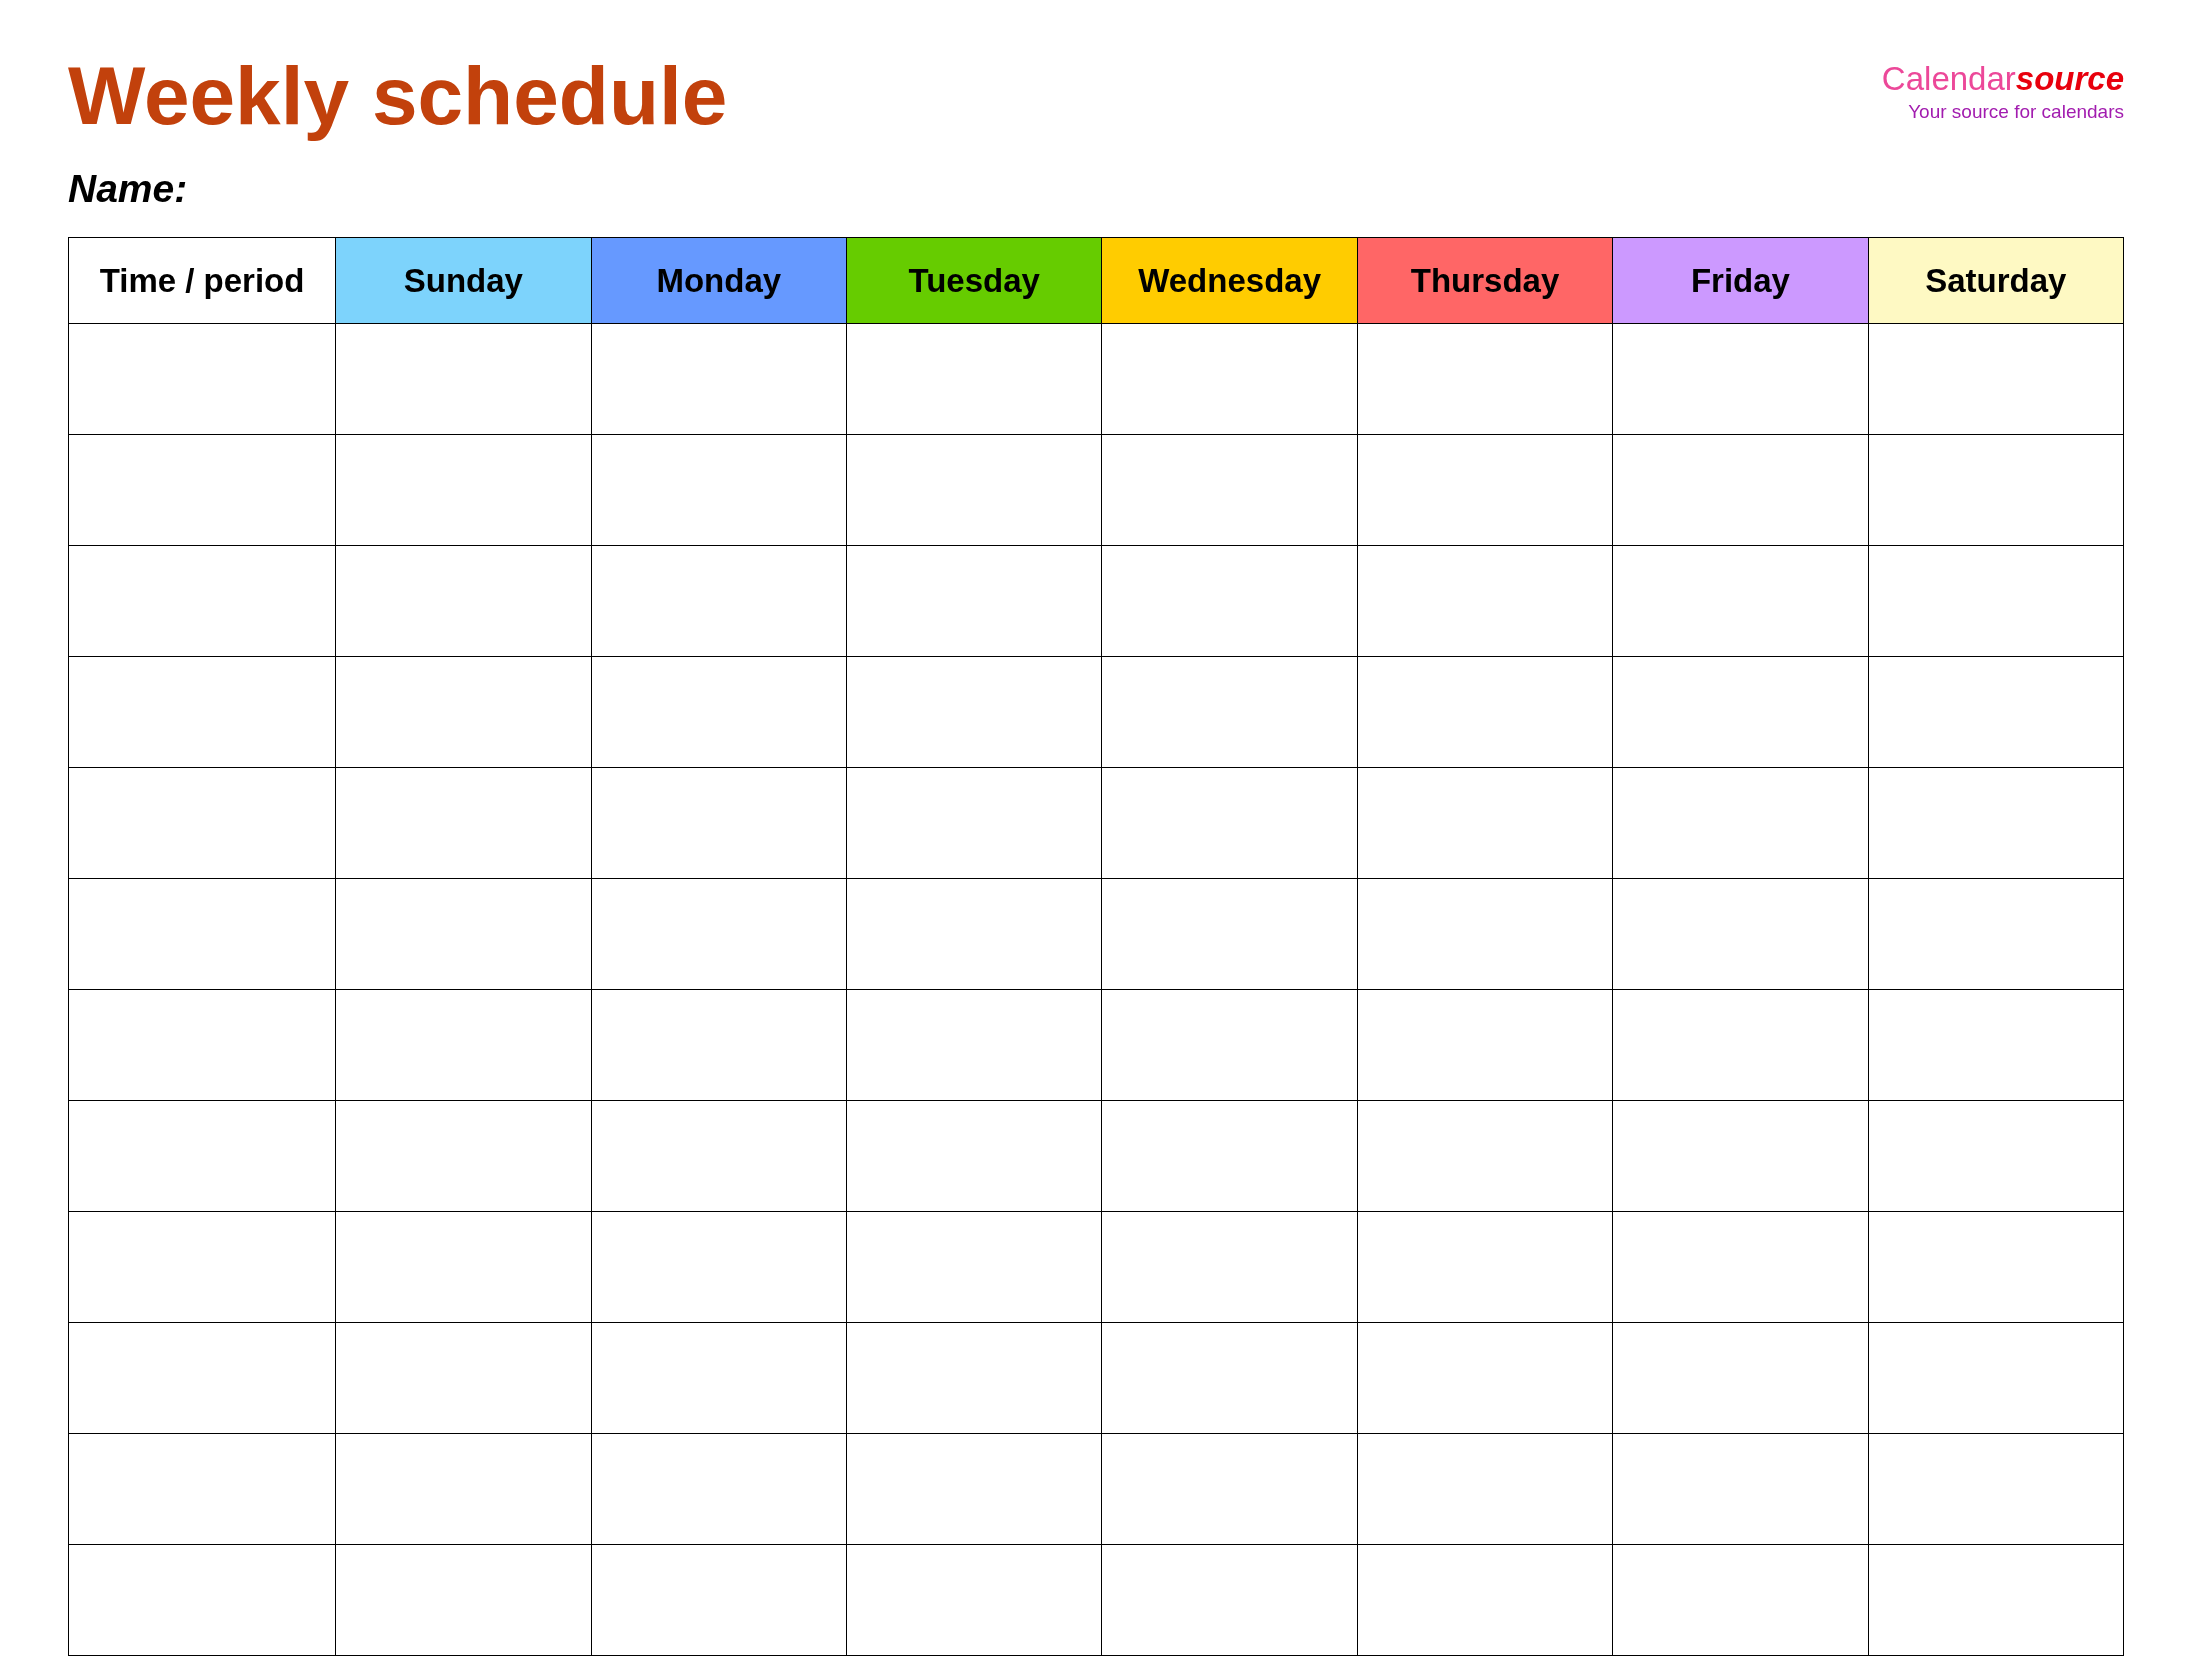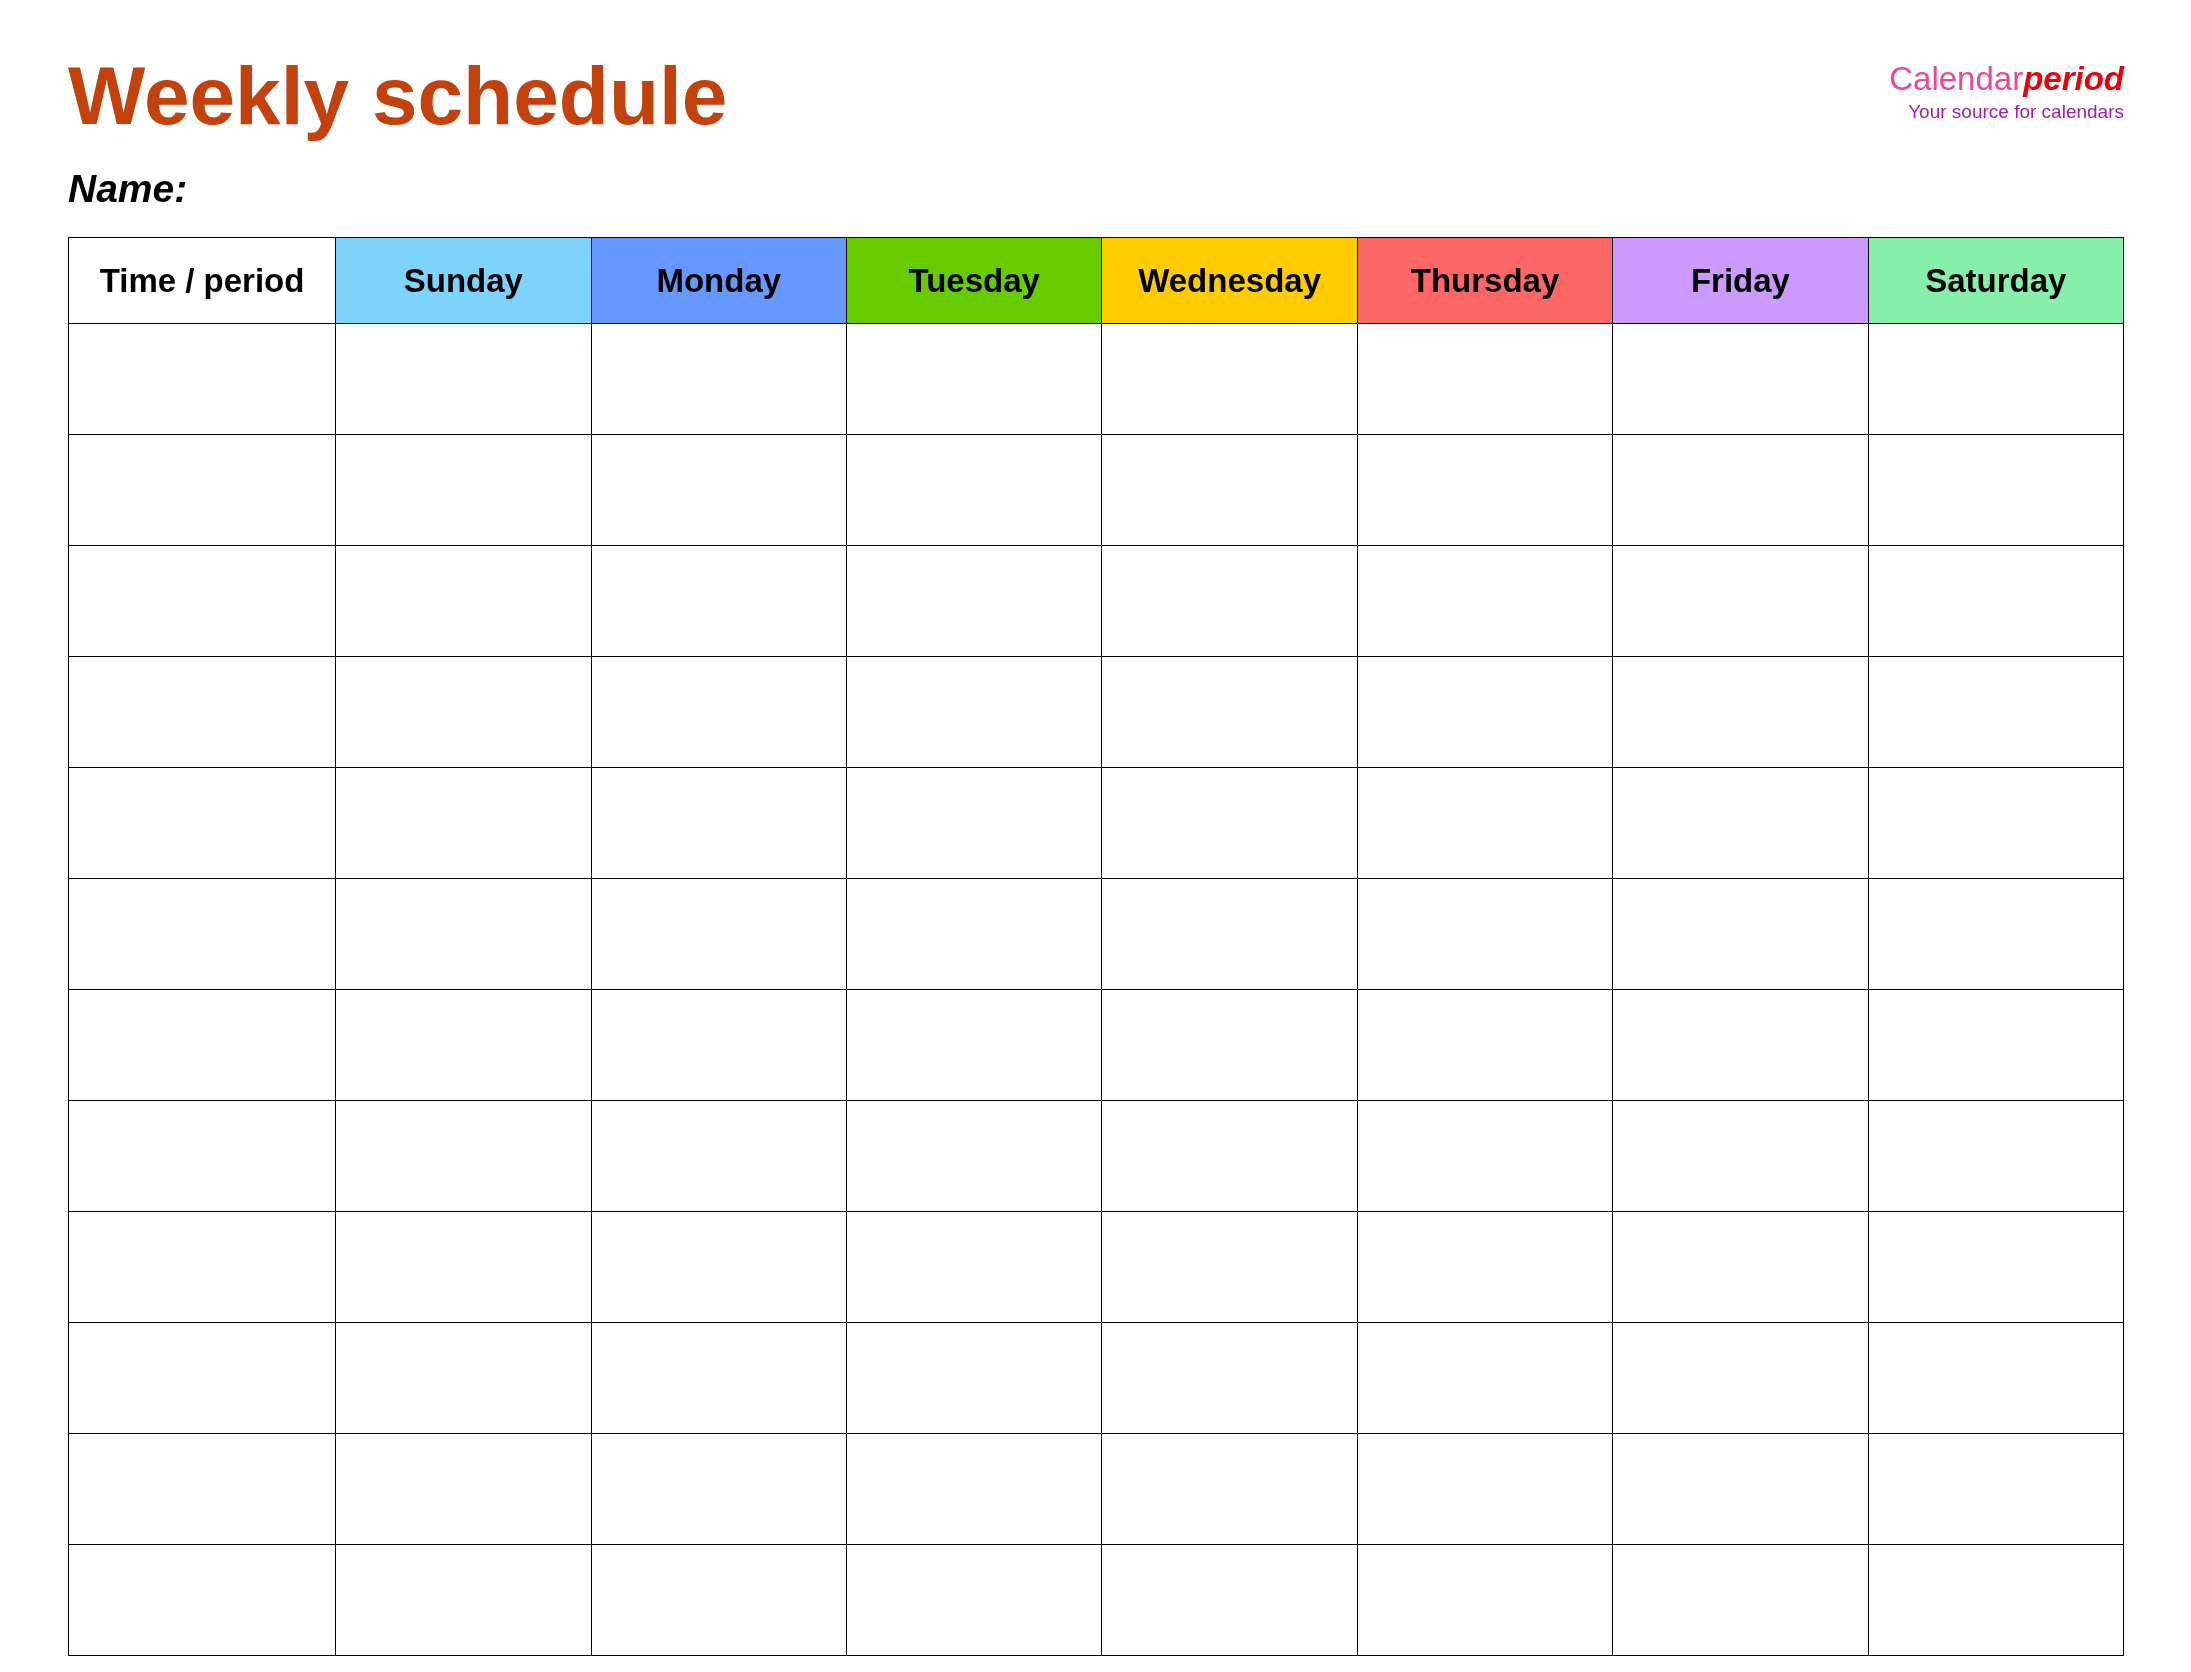--- a/index.html
+++ b/index.html
@@ -121,33 +121,33 @@
       background-color: #ff6666;
       width: 12.43%;
     }
 
     .col-friday {
       background-color: #cc99ff;
       width: 12.43%;
     }
 
     .col-saturday {
-      background-color: #86efac;
+      background-color: #fef9c3;
       width: 12.43%;
       margin-top: 40px;
     }
   </style>
 </head>
 <body>
 
 <div class="header-section">
   <h1 class="title">Weekly schedule</h1>
   <div class="logo-area">
     <div class="logo-text">
-      <span class="calendar">Calendar</span><span class="pedia">period</span>
+      <span class="calendar">Calendar</span><span class="pedia">source</span>
     </div>
     <span class="logo-tagline">Your source for calendars</span>
   </div>
 </div>
 
 <div class="name-row">Name:</div>
 
 <table class="schedule-table">
   <thead>
     <tr>

